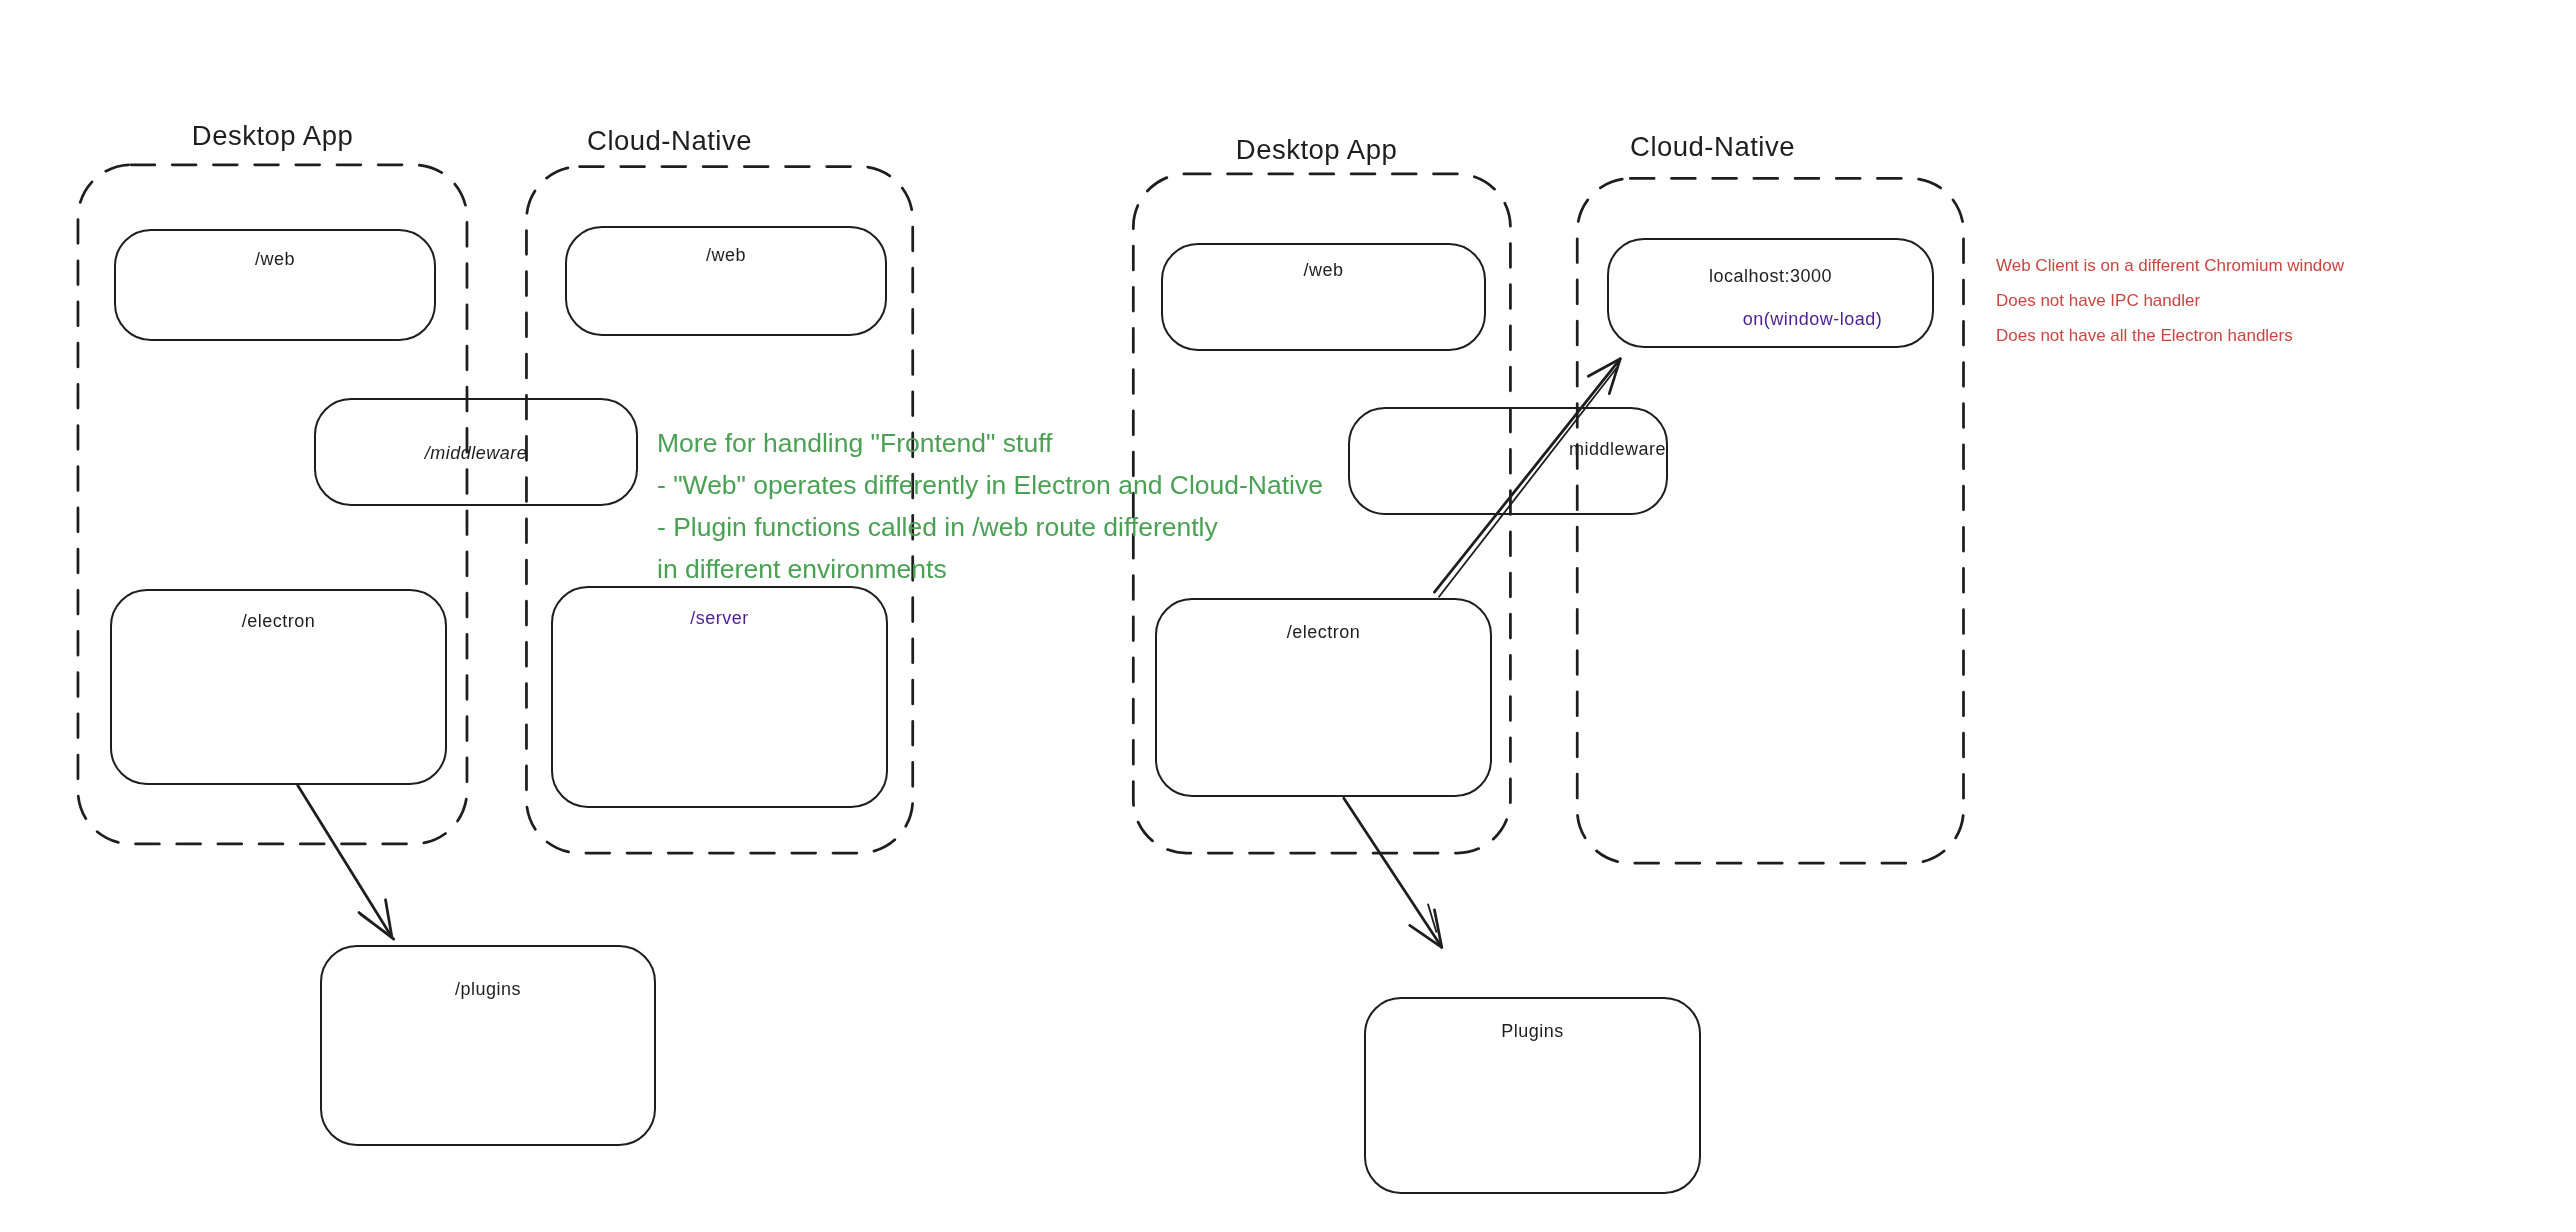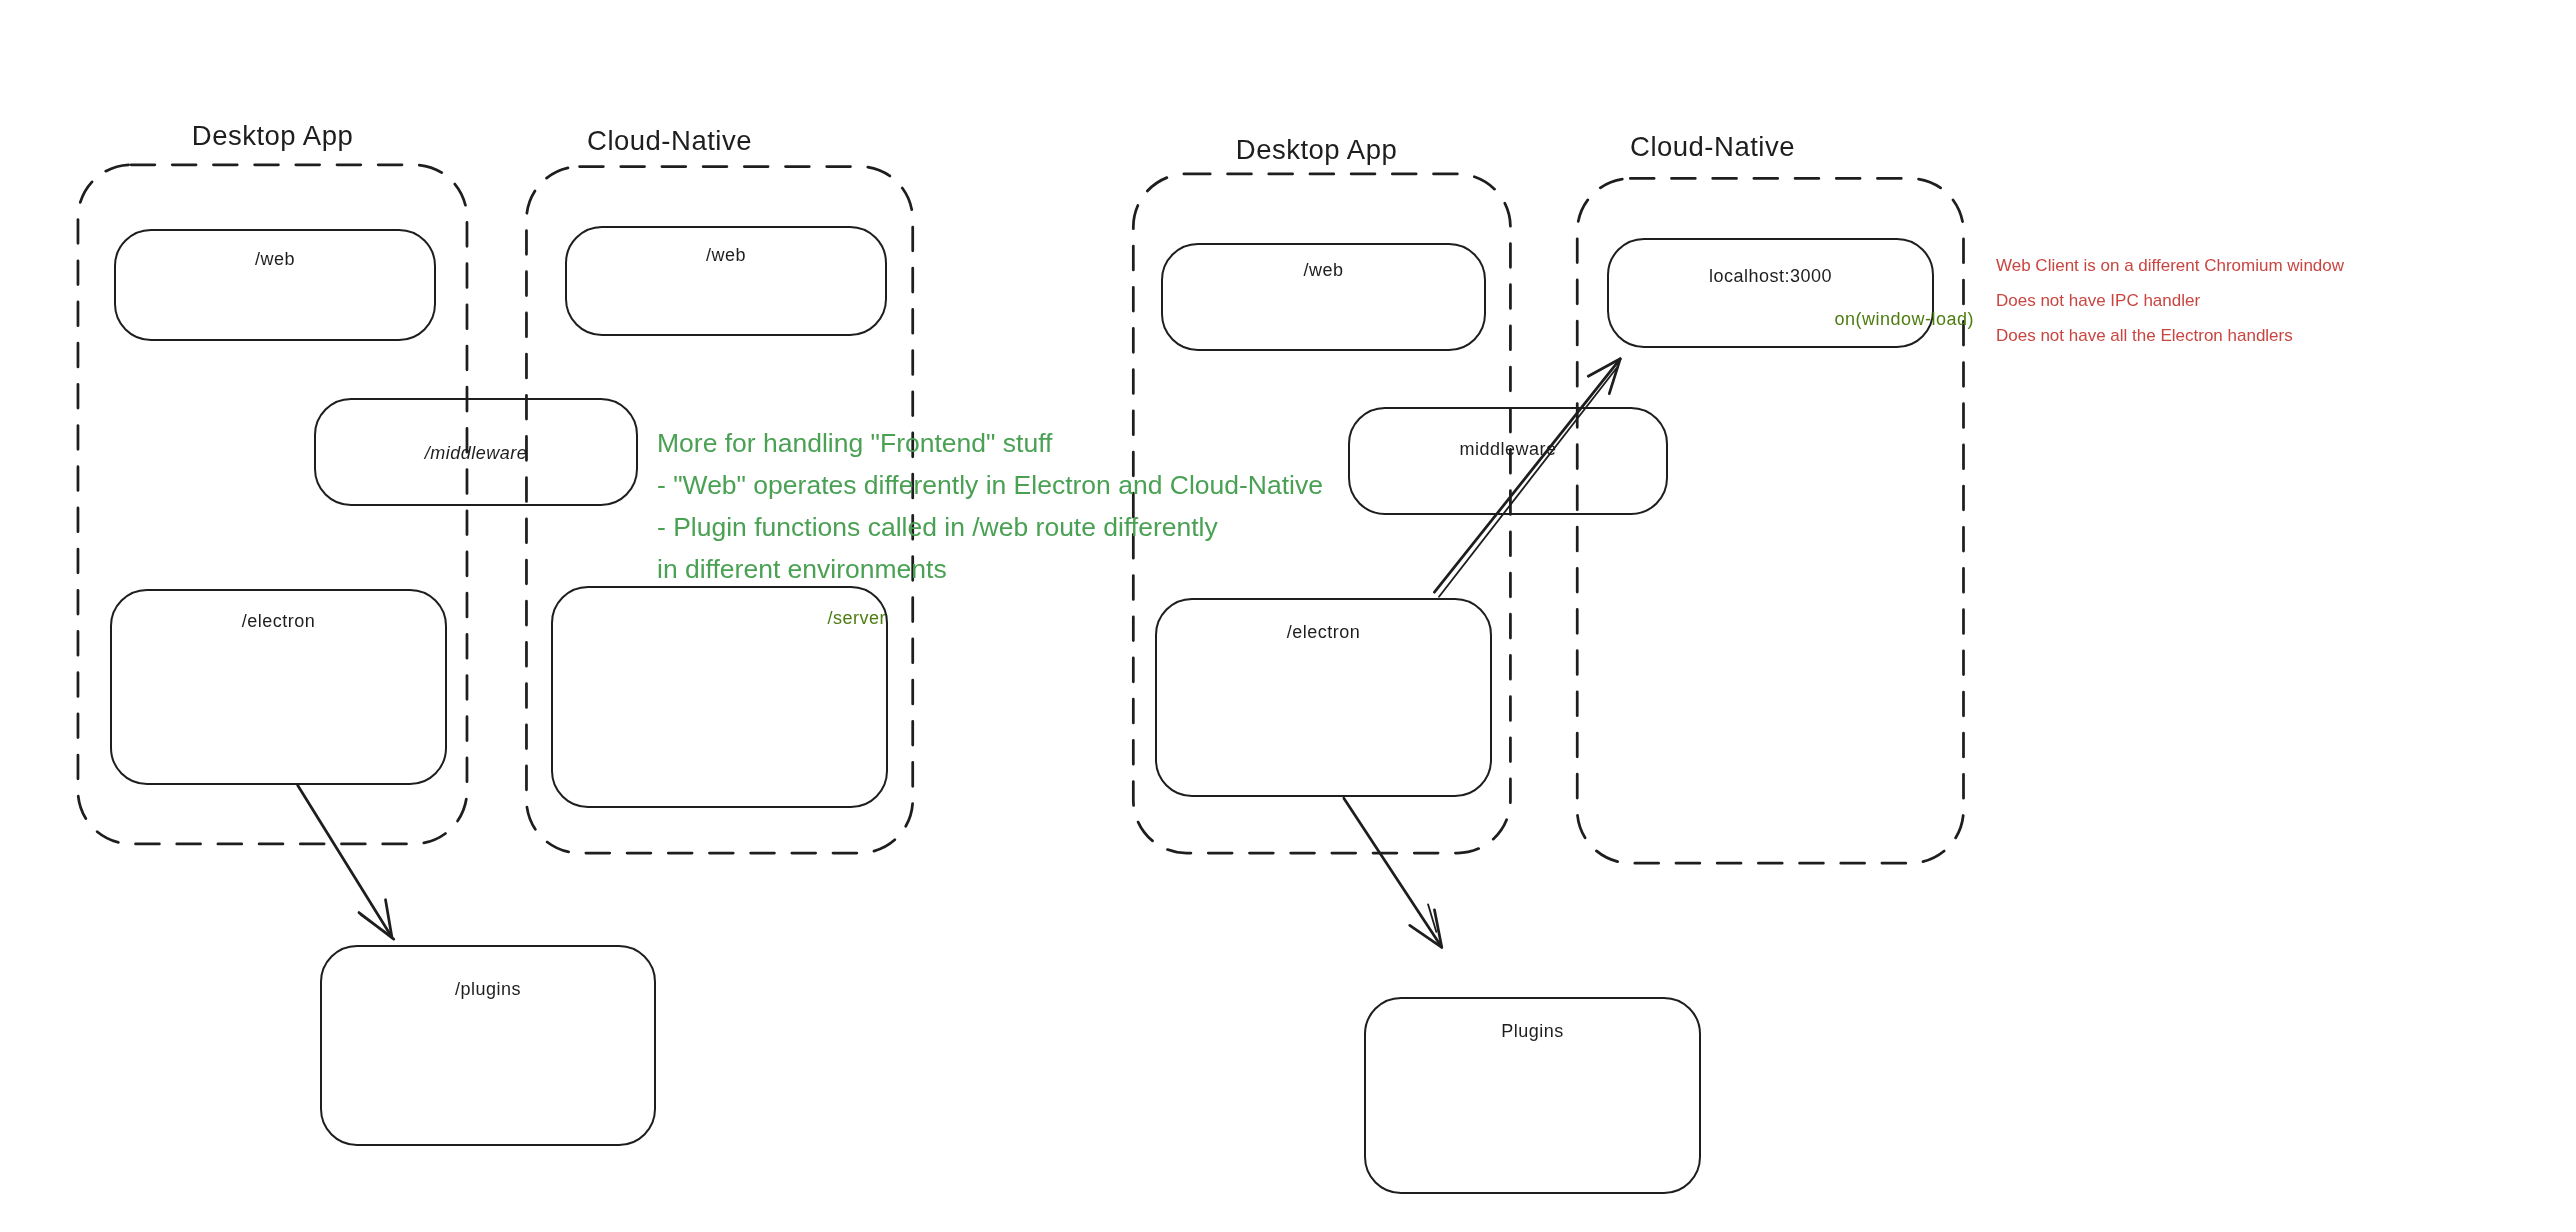--- a/index.html
+++ b/index.html
@@ -24,21 +24,21 @@
   .clabel{
     position:absolute;
     width:275px;
     text-align:center;
     font-size:27.5px;
     letter-spacing:0.5px;
   }
   .note{position:absolute;white-space:nowrap;}
   .note-green{color:#4aa154;font-size:26.5px;line-height:42px;}
   .note-red{color:#c94540;font-size:17px;line-height:35px;}
-  .red-text{color:#4d7c0f;text-align:right;}
+  .red-text{color:#4c1d95;}
   .shift-right{transform:translateX(42px);}
   .two-line .lbl{line-height:43px;}
 </style>
 </head>
 <body>
 
 <div class="canvas">
 
   <svg class="layer" viewBox="0 0 2814 1346" fill="none" stroke="#1e1e1e" stroke-width="3" stroke-linecap="round">
     <g>
@@ -109,21 +109,21 @@
 
   <div class="box" style="left:1161px;top:243px;width:325px;height:108px;padding-top:14.6px;">
     <span class="lbl">/web</span>
   </div>
 
   <div class="box two-line" style="left:1607px;top:238px;width:327px;height:110px;padding-top:14.6px;">
     <span class="lbl">localhost:3000</span>
     <span class="lbl red-text shift-right">on(window-load)</span>
   </div>
 
-  <div class="box" style="left:1348px;top:407px;width:320px;height:108px;padding-top:30px;">
+  <div class="box" style="left:1348px;top:407px;width:320px;height:108px;padding-top:30px;text-align:right;">
     <span class="lbl">middleware</span>
   </div>
 
   <div class="box" style="left:1155px;top:598px;width:337px;height:199px;padding-top:22px;">
     <span class="lbl">/electron</span>
   </div>
 
   <div class="box" style="left:1364px;top:997px;width:337px;height:197px;padding-top:22px;">
     <span class="lbl">Plugins</span>
   </div>

